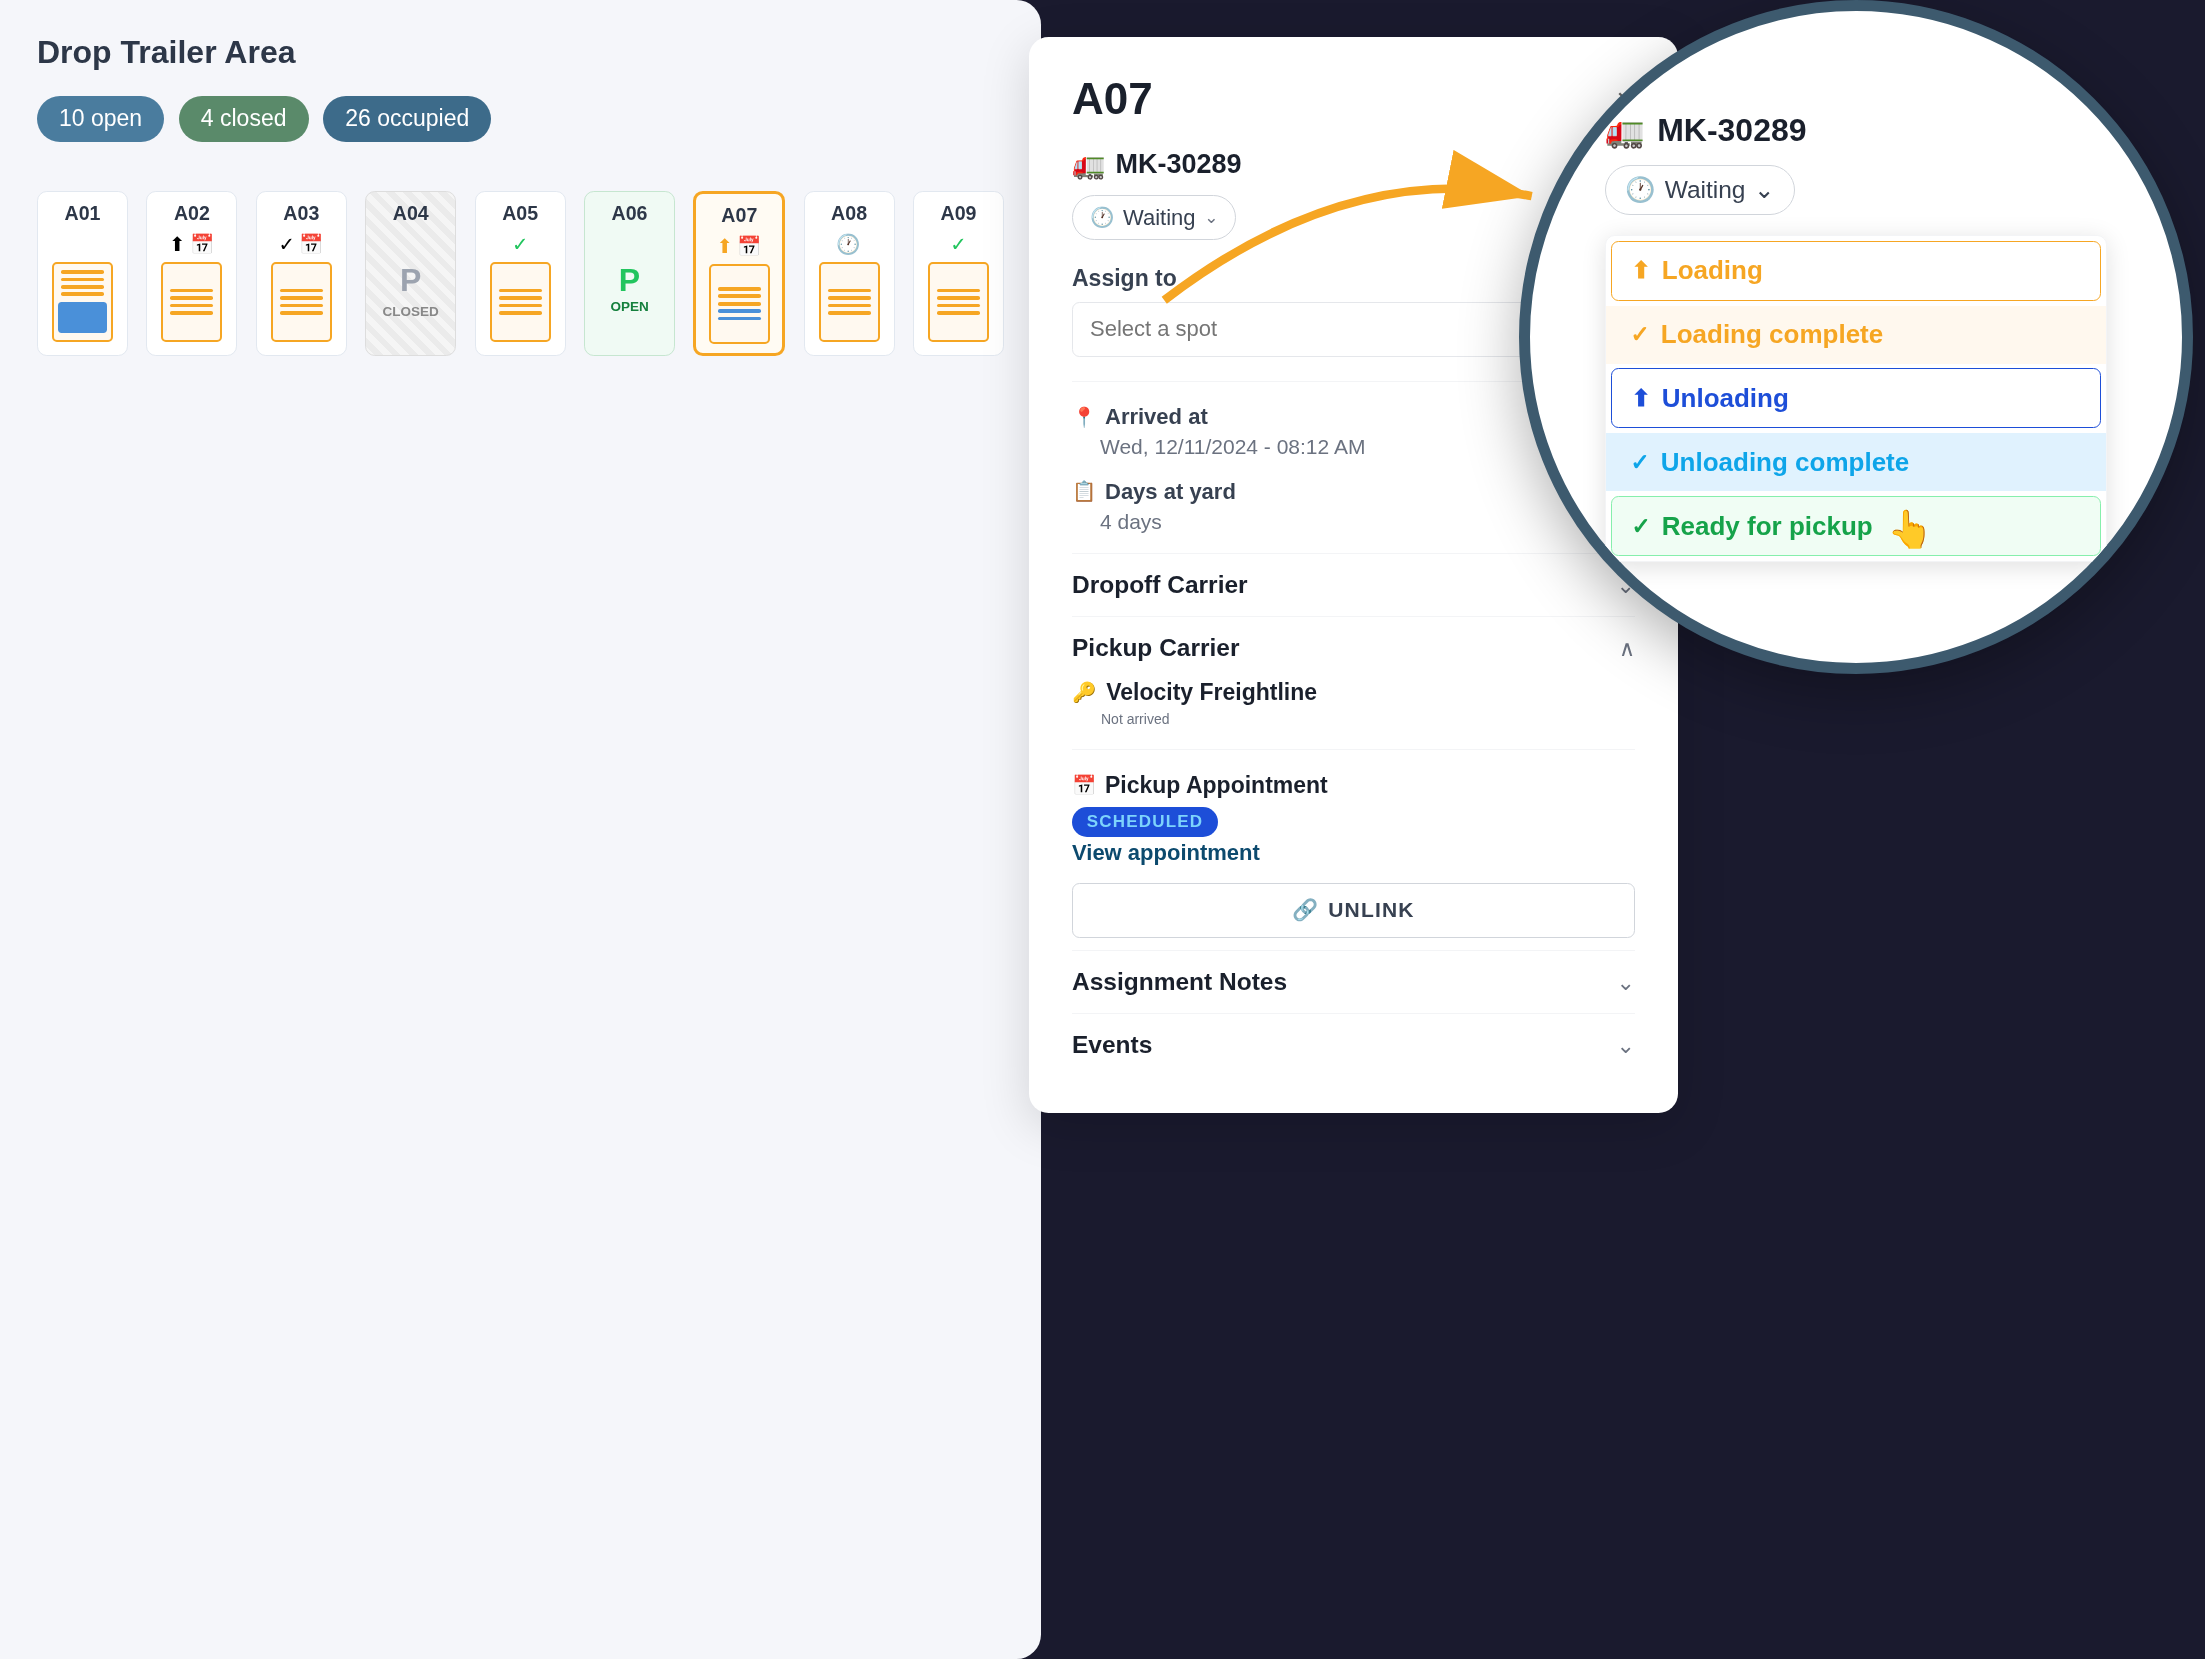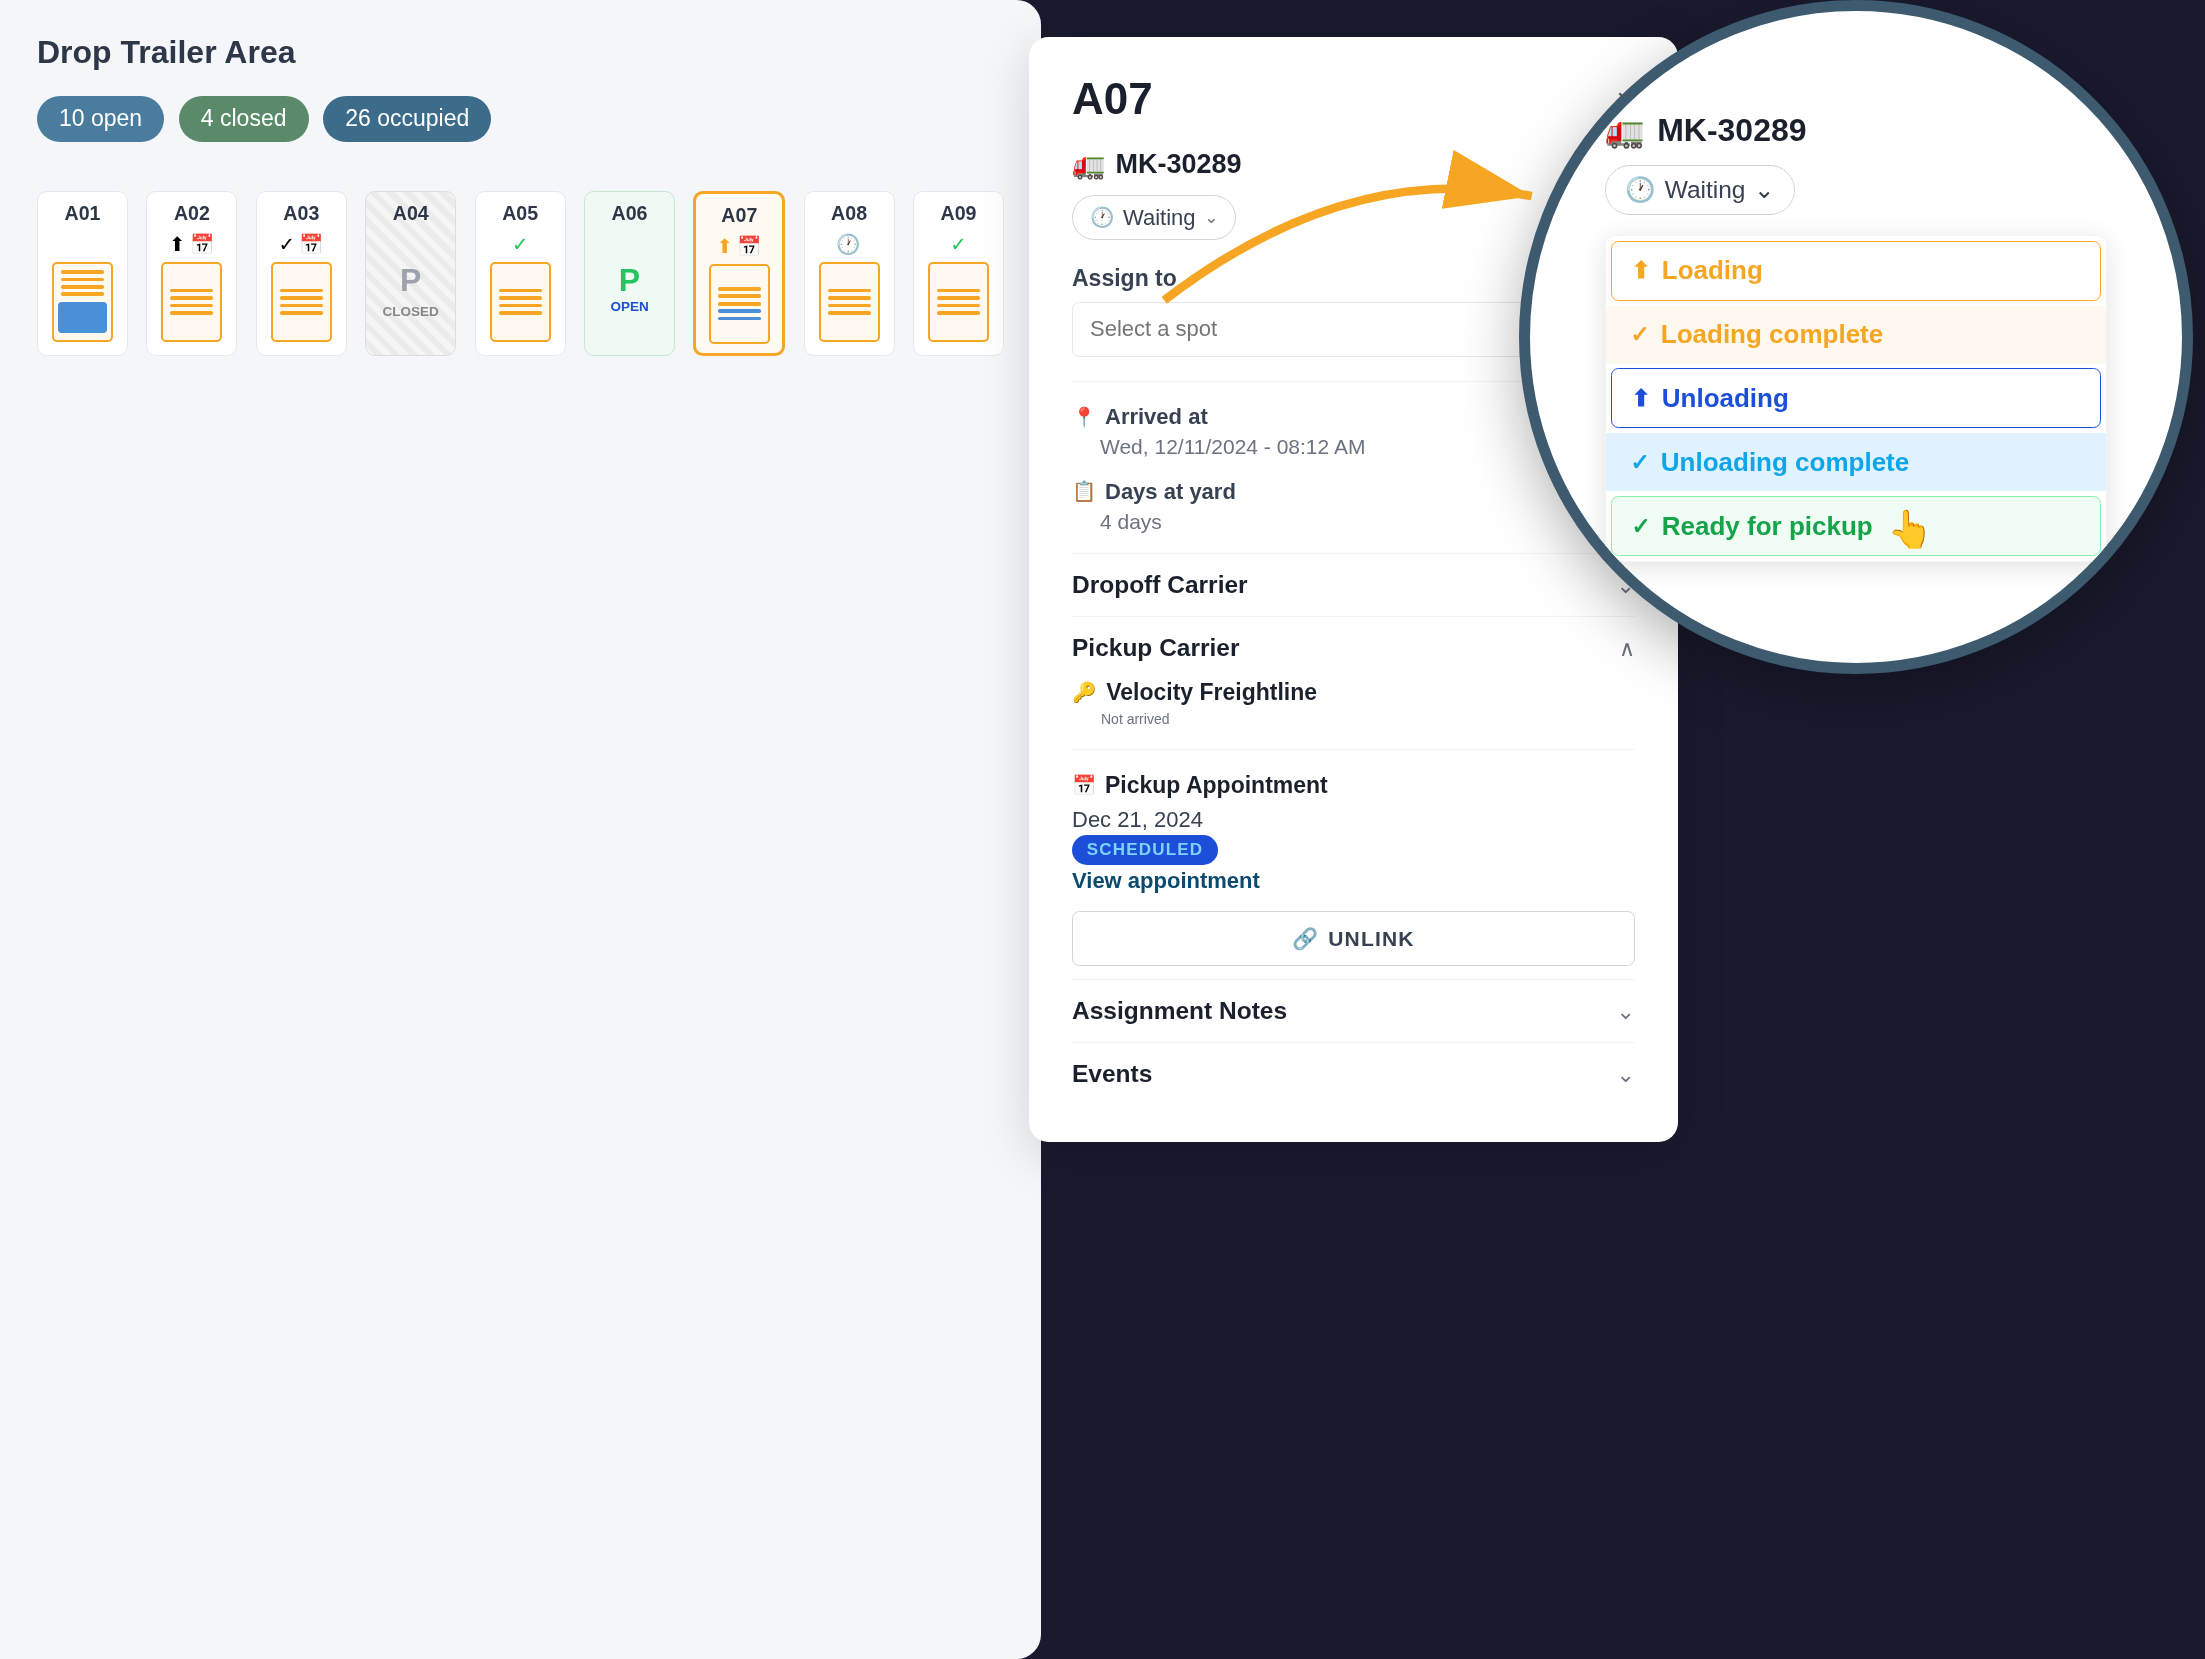--- a/index.html
+++ b/index.html
@@ -146,21 +146,21 @@
     }
 
     .spot-p-text {
       font-size: 32px;
       font-weight: 700;
       color: #9ca3af;
     }
 
     .spot-open-text {
       font-size: 13.5px;
-      color: #1d4ed8;
+      color: #15803d;
       font-weight: 600;
       text-transform: uppercase;
     }
 
     
     .detail-panel {
       position: absolute;
       left: 1029px;
       top: 37px;
       width: 649px;
@@ -714,21 +714,20 @@
       <span class="carrier-name">Velocity Freightline</span>
     </div>
     <div class="not-arrived">Not arrived</div>
 
     <div class="divider"></div>
 
     <div class="appointment-label">
       <span class="info-icon">📅</span>
       <span>Pickup Appointment</span>
     </div>
-    <div class="appt-date">Dec 21, 2024</div>
     <span class="scheduled-badge">SCHEDULED</span>
     <br>
     <a class="view-link" href="#">View appointment</a>
 
     <button class="unlink-btn">
       <span>🔗</span>
       <span>UNLINK</span>
     </button>
   </div>
 

